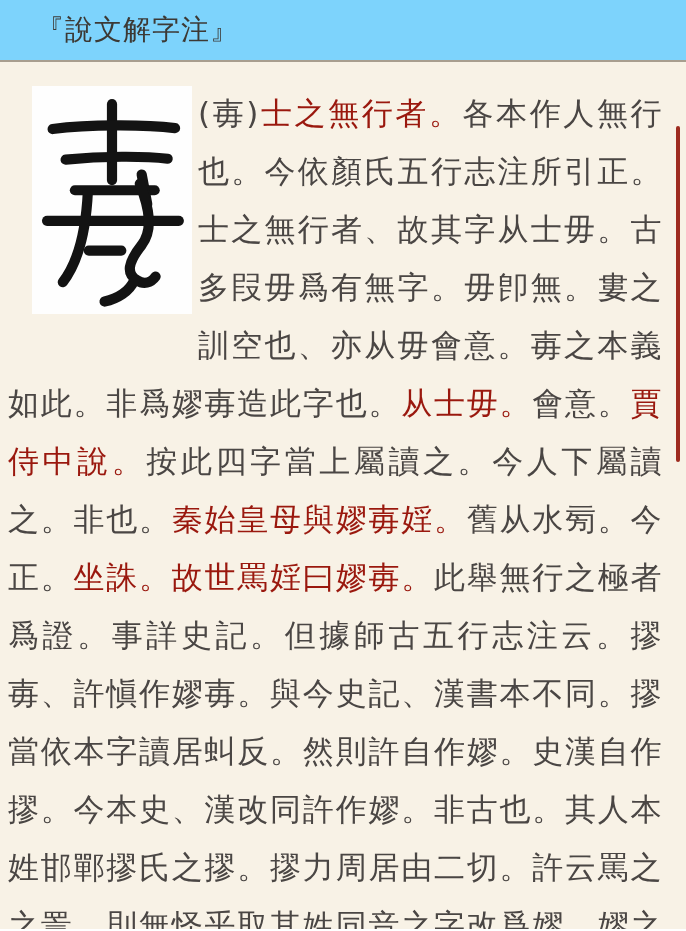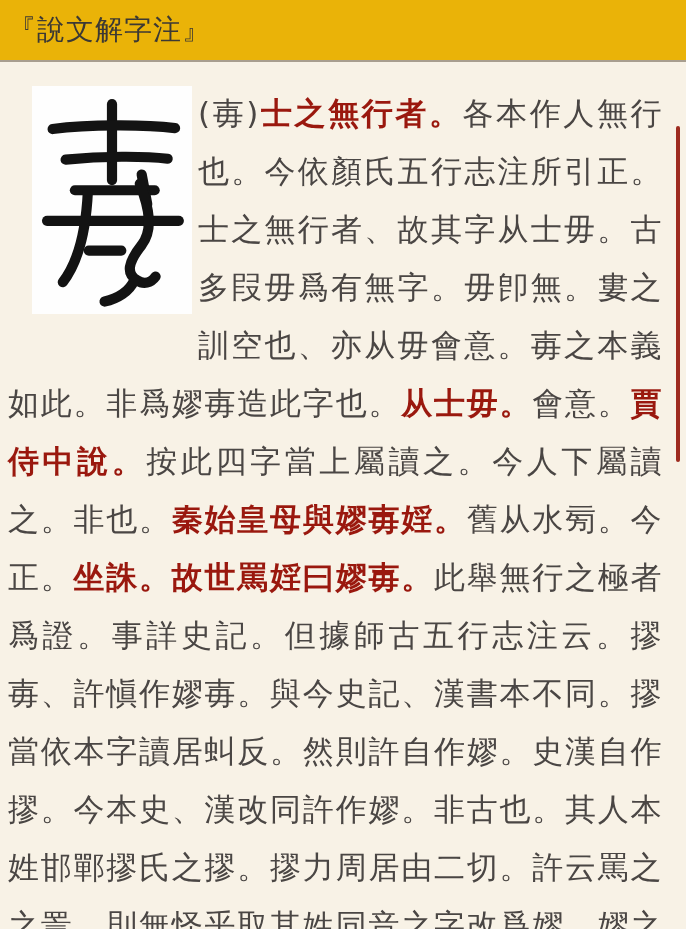--- a/index.html
+++ b/index.html
@@ -11,25 +11,25 @@
   }
   *{box-sizing:border-box;margin:0;padding:0;}
   html,body{width:686px;height:931px;overflow:hidden;}
   body{
     font-family:"DejaVu Sans","Liberation Sans",sans-serif;
     background:#ffffff;
     position:relative;
   }
   header{
     height:62px;
-    background:#eab308;
+    background:#7dd3fc;
     border-bottom:2px solid var(--divider);
     display:flex;
     align-items:center;
-    padding-left:8px;
+    padding-left:36px;
   }
   header h1{
     font-size:28px;
     font-weight:500;
     color:#3c3934;
     letter-spacing:1px;
   }
   main{
     position:relative;
     height:867px;
@@ -49,21 +49,21 @@
   }
   figure.seal svg{width:150px;height:218px;}
   .entry-text{
     font-size:31px;
     line-height:58px;
     color:var(--body-text);
     text-align:justify;
     letter-spacing:0.5px;
   }
   .seg{color:var(--body-text);}
-  .seg.red{color:var(--accent-red);font-weight:bold;}
+  .seg.red{color:var(--accent-red);font-weight:normal;}
   .scroll-thumb{
     position:absolute;
     top:64px;
     right:6px;
     width:4px;
     height:336px;
     background:var(--scrollbar);
     border-radius:2px;
   }
 </style>

